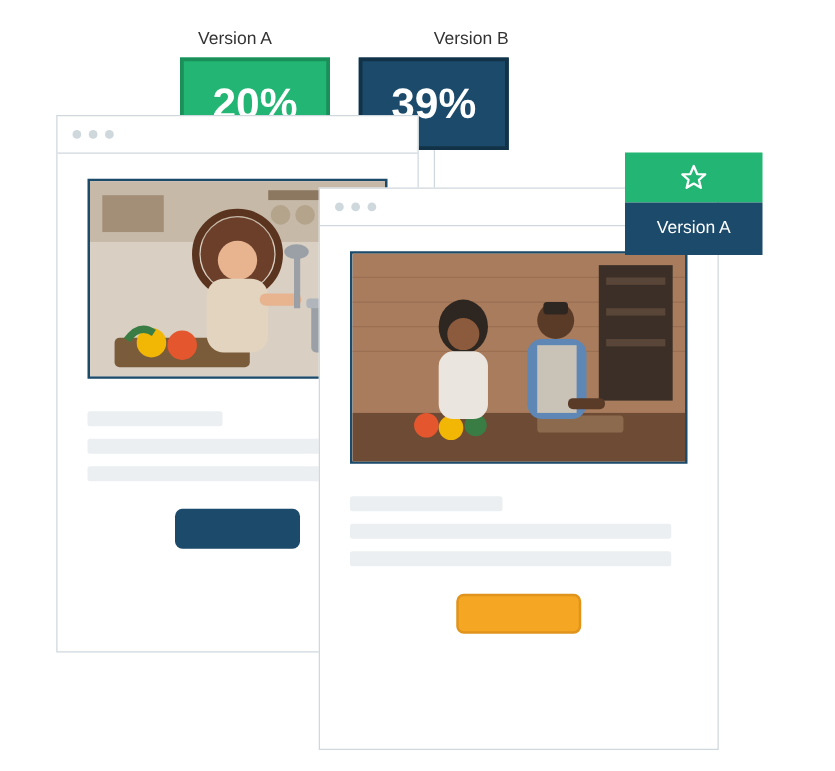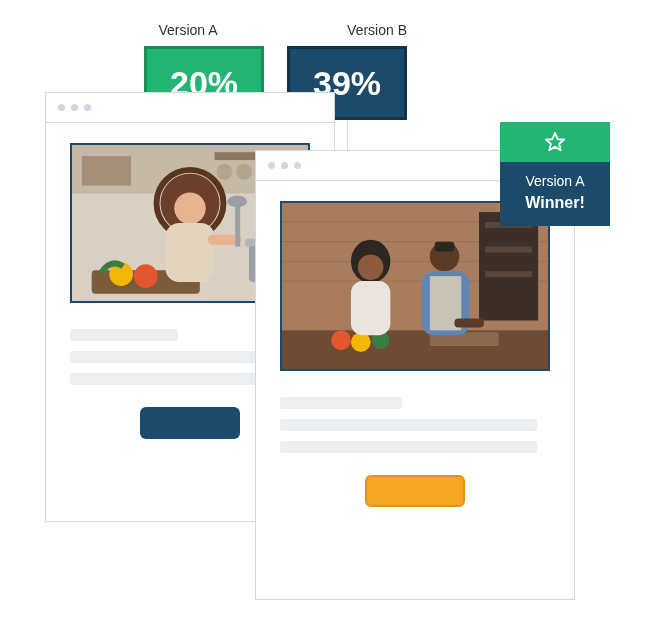--- a/index.html
+++ b/index.html
@@ -227,17 +227,16 @@
   </div>
 
   <div class="winner" style="left:500px; top:122px;">
     <div class="winner-top">
       <svg width="22" height="22" viewBox="0 0 24 24" fill="none" stroke="#fff" stroke-width="2" stroke-linejoin="round">
         <polygon points="12 2 15 9 22 9.3 16.5 14 18.2 21 12 17.3 5.8 21 7.5 14 2 9.3 9 9 12 2"></polygon>
       </svg>
     </div>
     <div class="winner-bot">
       <div class="w-line1">Version A</div>
-      <div class="w-line2">Winner!</div>
     </div>
   </div>
 
 </div>
 
 </body></html>

